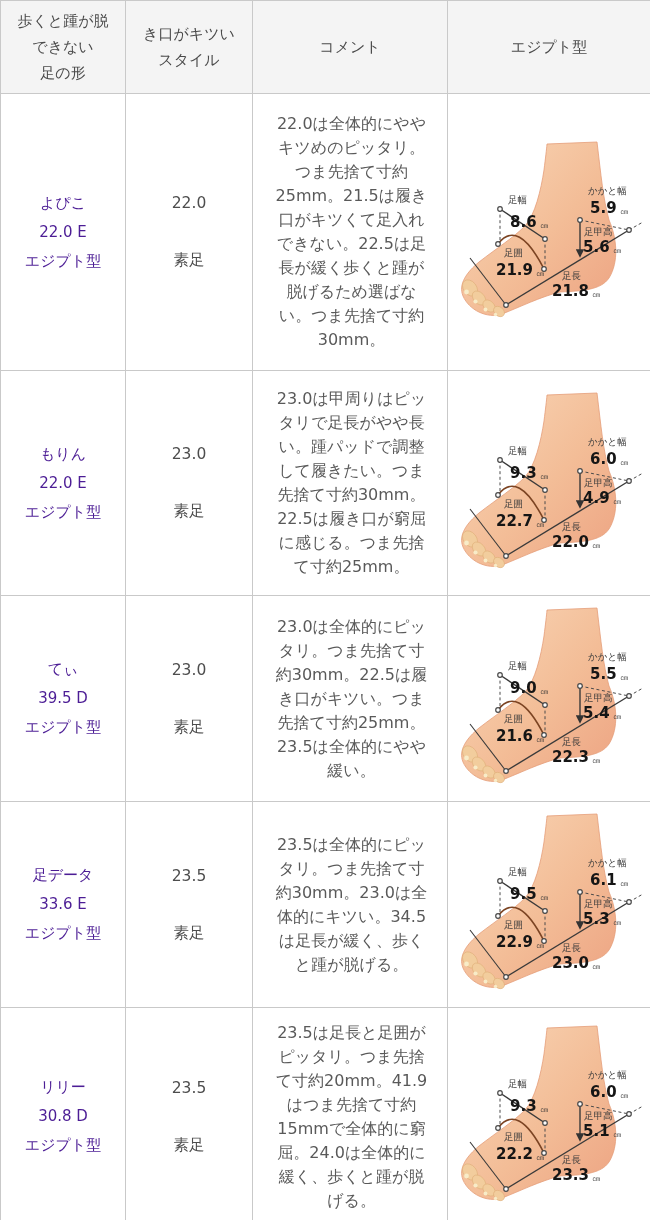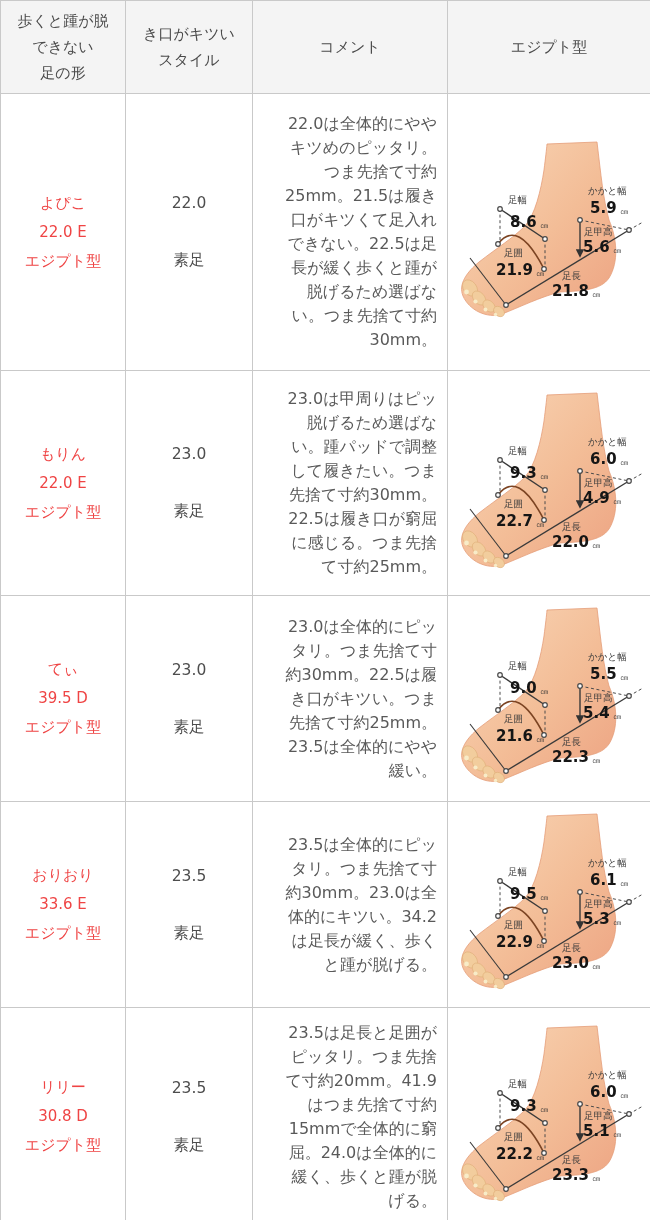--- a/index.html
+++ b/index.html
@@ -2,24 +2,24 @@
 <html><head>
 <meta charset="utf-8">
 <style>
   html,body{margin:0;padding:0;background:#ffffff;}
   body{width:650px;height:1220px;font-family:"DejaVu Sans",sans-serif;color:#4d4d4d;}
   table{border-collapse:collapse;table-layout:fixed;width:650px;background:#fff;}
   td,th{border:1px solid #c9c9c9;vertical-align:middle;padding:0;overflow:hidden;}
   thead th{background:#f4f4f4;font-weight:normal;font-size:15px;line-height:26px;
            color:#4a4a4a;height:92px;text-align:center;}
   td{text-align:center;background:#fff;}
-  .name-cell div{font-size:15px;line-height:29px;color:#ef4444;}
+  .name-cell div{font-size:15px;line-height:29px;color:#4c1d95;}
   .size-cell div{font-size:15.5px;line-height:29px;color:#4d4d4d;}
   .size-spacer{height:28px;}
-  .comment-cell{text-align:right;}
+  .comment-cell{text-align:center;}
   .comment{white-space:pre-line;font-size:16px;line-height:24px;color:#595959;
            padding:0 10px 0 13px;}
   .foot-cell{position:relative;}
   svg{display:block;margin:0 auto;}
   .m-line{stroke:#3a3a3a;stroke-width:1.4;fill:none;}
   .m-thin{stroke:#3a3a3a;stroke-width:1.1;fill:none;}
   .m-dash{stroke:#4a4a4a;stroke-width:1;fill:none;stroke-dasharray:3 2.6;}
   .m-arc{stroke:#7c4423;stroke-width:1.6;fill:none;}
   .dot{fill:#fcfcfc;stroke:#4a4a4a;stroke-width:1.2;}
   .lbl{font-size:9.5px;fill:#3c3c3c;}
@@ -150,21 +150,21 @@
       <div>22.0 E</div>
       <div>エジプト型</div>
     </td>
     <td class="size-cell">
       <div>23.0</div>
       <div class="size-spacer"></div>
       <div>素足</div>
     </td>
     <td class="comment-cell">
       <div class="comment">23.0は甲周りはピッ
-脱げるため選ばな
+タリで足長がやや長
 い。踵パッドで調整
 して履きたい。つま
 先捨て寸約30mm。
 22.5は履き口が窮屈
 に感じる。つま先捨
 て寸約25mm。</div>
     </td>
     <td class="foot-cell">
       <svg viewBox="0 0 198 205" width="198" height="205">
         <defs>
@@ -318,34 +318,34 @@
           <text class="lbl" x="112" y="149">足長</text>
           <text class="val" x="102" y="166">22.3</text>
           <text class="unit" x="142" y="167">㎝</text>
         </g>
       </svg>
     </td>
   </tr>
 
   <tr style="height: 203px;">
     <td class="name-cell">
-      <div>おりおり</div>
+      <div>足データ</div>
       <div>33.6 E</div>
       <div>エジプト型</div>
     </td>
     <td class="size-cell">
       <div>23.5</div>
       <div class="size-spacer"></div>
       <div>素足</div>
     </td>
     <td class="comment-cell">
       <div class="comment">23.5は全体的にピッ
 タリ。つま先捨て寸
 約30mm。23.0は全
-体的にキツい。34.2
+体的にキツい。34.5
 は足長が緩く、歩く
 と踵が脱げる。</div>
     </td>
     <td class="foot-cell">
       <svg viewBox="0 0 198 205" width="198" height="205">
         <defs>
           <linearGradient id="skin-grad" x1="0" y1="0" x2="1" y2="1">
             <stop offset="0" stop-color="#f9d7b8"></stop>
             <stop offset="0.55" stop-color="#f3bd97"></stop>
             <stop offset="1" stop-color="#eda382"></stop>

